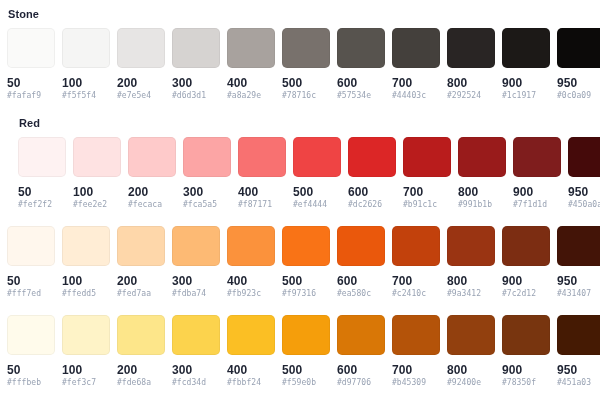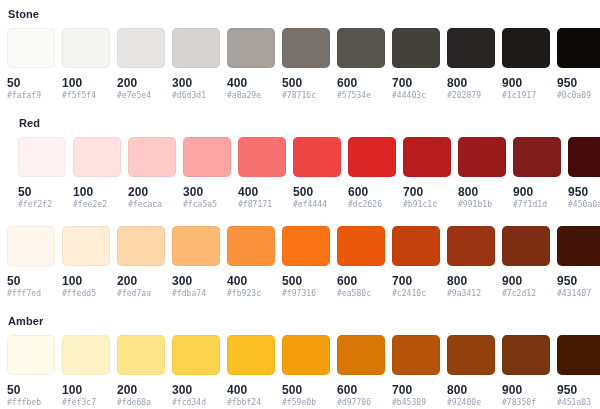--- a/index.html
+++ b/index.html
@@ -111,21 +111,21 @@
           <div class="shade-hex">#57534e</div>
         </div>
         <div class="swatch-cell">
           <div class="swatch-chip" style="background-color: rgb(68, 64, 60);"></div>
           <div class="shade-name">700</div>
           <div class="shade-hex">#44403c</div>
         </div>
         <div class="swatch-cell">
           <div class="swatch-chip" style="background-color: rgb(41, 37, 36);"></div>
           <div class="shade-name">800</div>
-          <div class="shade-hex">#202879</div>
+          <div class="shade-hex">#292524</div>
         </div>
         <div class="swatch-cell">
           <div class="swatch-chip" style="background-color: rgb(28, 25, 23);"></div>
           <div class="shade-name">900</div>
           <div class="shade-hex">#1c1917</div>
         </div>
         <div class="swatch-cell">
           <div class="swatch-chip" style="background-color: rgb(12, 10, 9);"></div>
           <div class="shade-name">950</div>
           <div class="shade-hex">#0c0a09</div>
@@ -245,21 +245,20 @@
           <div class="shade-hex">#7c2d12</div>
         </div>
         <div class="swatch-cell">
           <div class="swatch-chip" style="background-color: rgb(67, 20, 7);"></div>
           <div class="shade-name">950</div>
           <div class="shade-hex">#431407</div>
         </div>
       </div>
     </div>
     <div class="palette-group g3">
-      <div class="group-title">Amber</div>
       <div class="swatch-row">
         <div class="swatch-cell">
           <div class="swatch-chip" style="background-color: rgb(255, 251, 235);"></div>
           <div class="shade-name">50</div>
           <div class="shade-hex">#fffbeb</div>
         </div>
         <div class="swatch-cell">
           <div class="swatch-chip" style="background-color: rgb(254, 243, 199);"></div>
           <div class="shade-name">100</div>
           <div class="shade-hex">#fef3c7</div>

